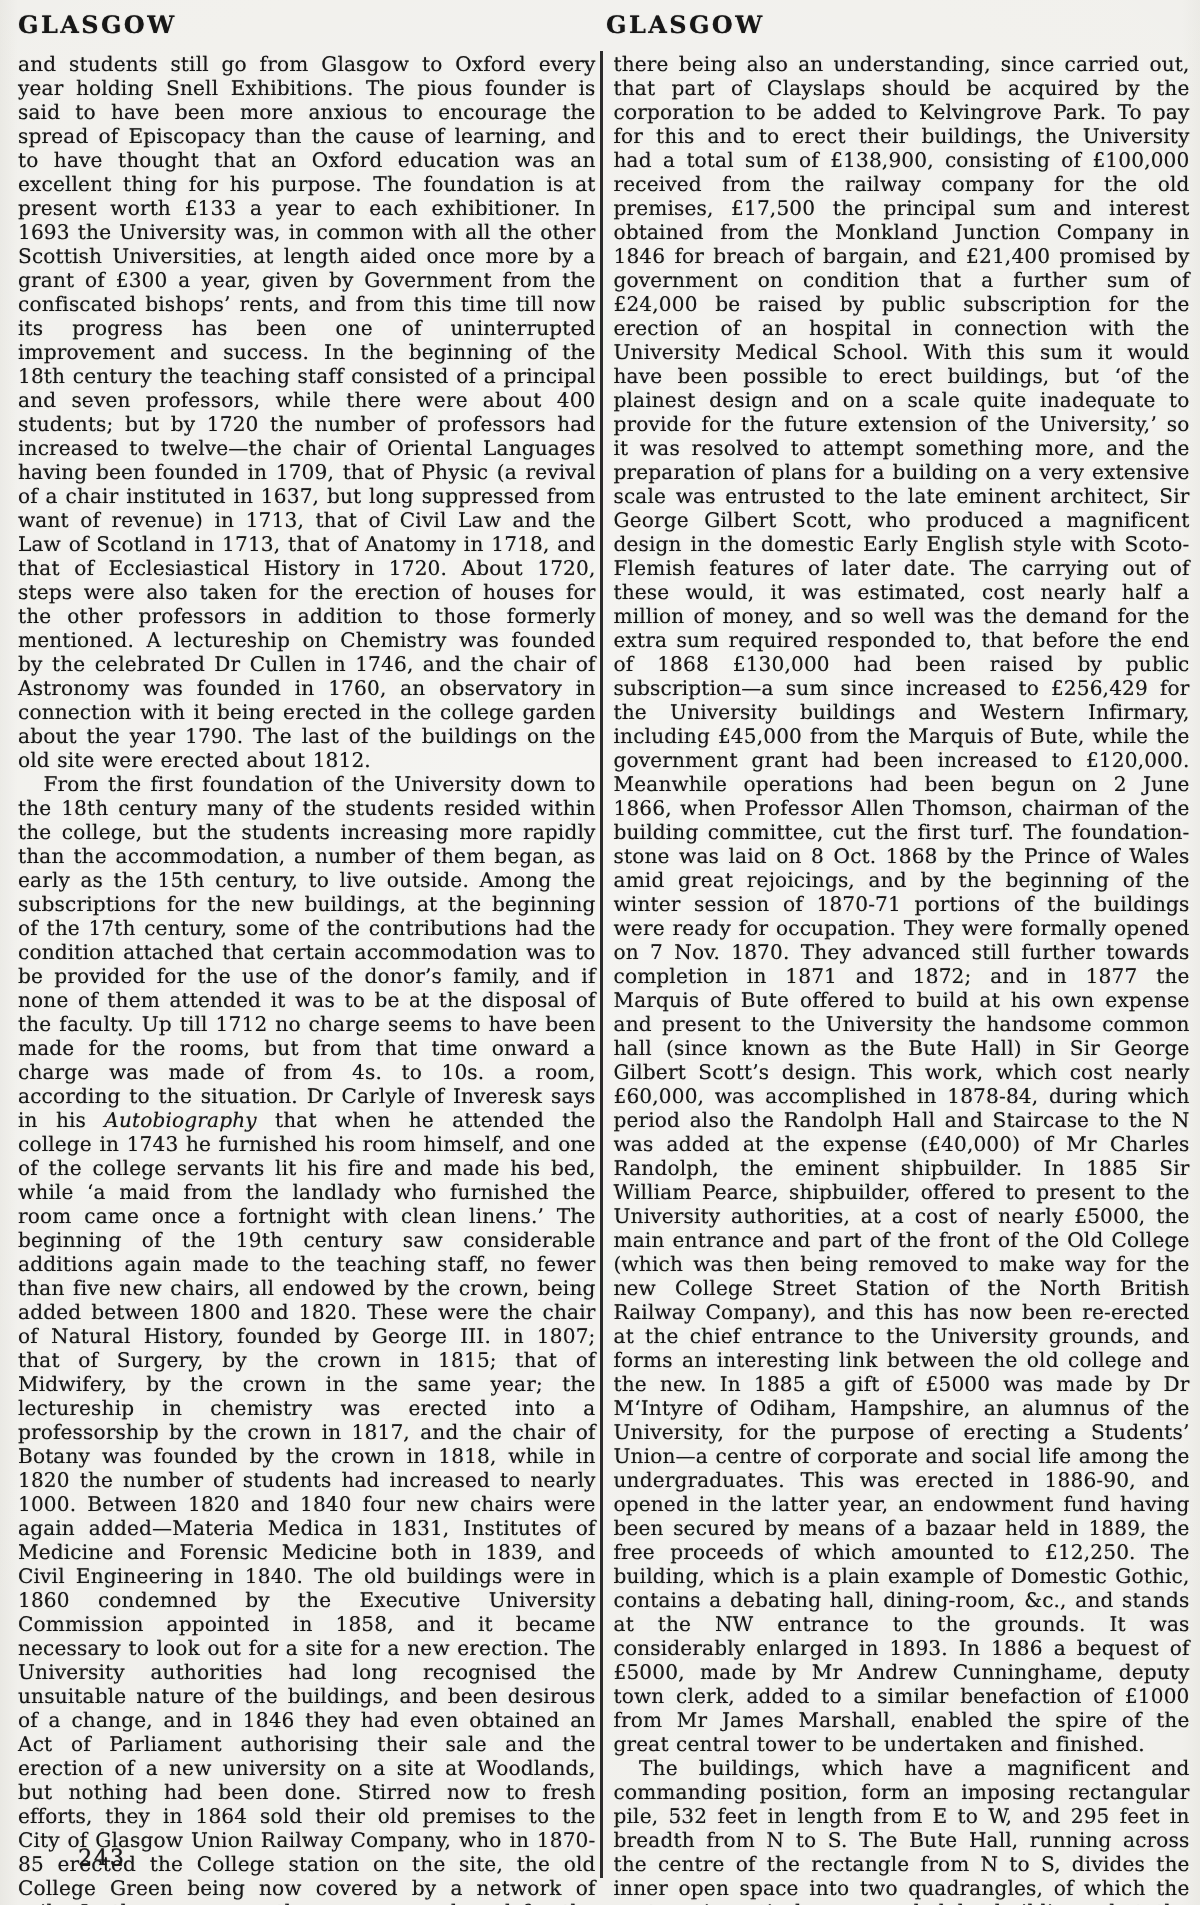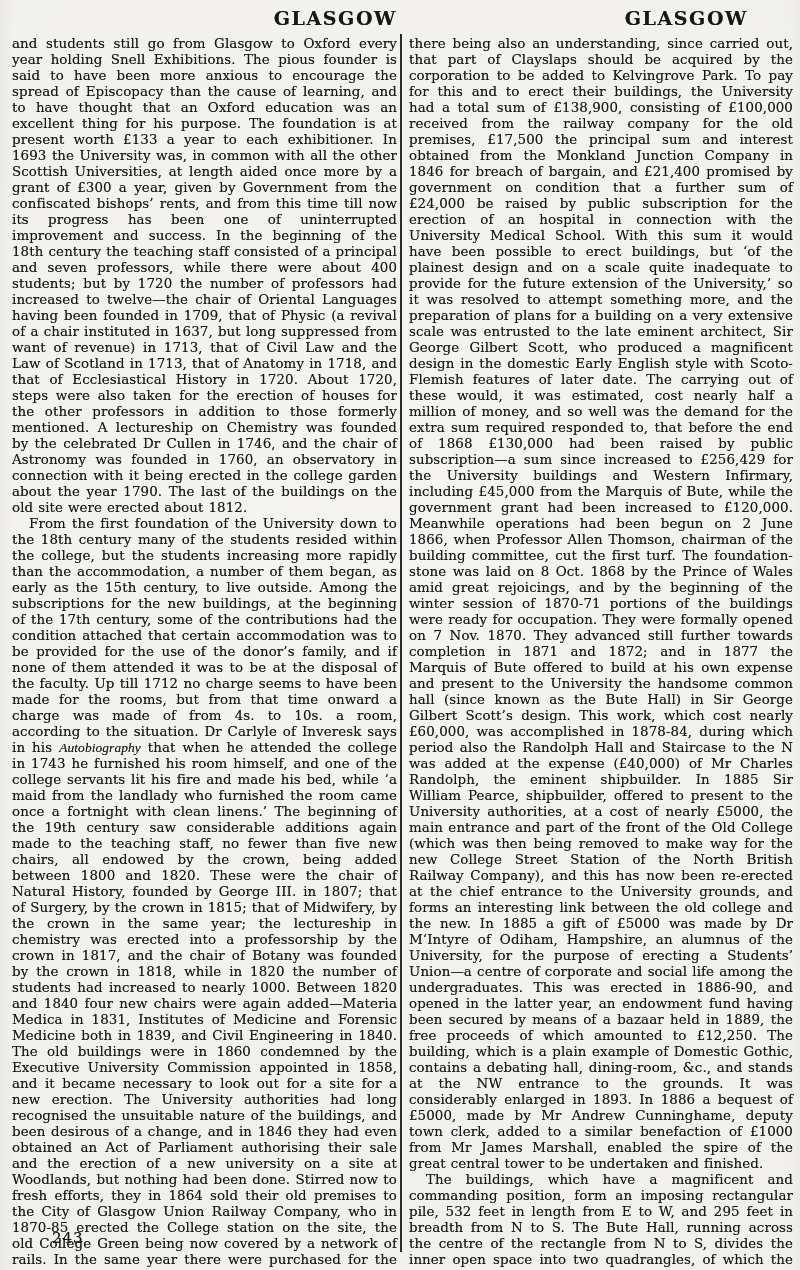--- a/index.html
+++ b/index.html
@@ -14,24 +14,24 @@
     font-family: "DejaVu Serif", "Liberation Serif", serif;
     color: #171717;
     background:
       radial-gradient(130% 90% at 50% 42%, rgba(255,255,255,0.30), rgba(0,0,0,0) 65%),
       linear-gradient(90deg, #e9e8e3 0px, #f1f0ec 12px, #f1f0ec 788px, #ebeae5 800px),
       #f0efeb;
   }
   .running-head {
     position: absolute;
     top: 7px;
-    font-size: 19px;
+    font-size: 16px;
     font-weight: bold;
     letter-spacing: 1.6px;
-    text-align: right;
+    text-align: left;
     text-shadow: 0 0 0.6px rgba(20,20,20,0.65);
   }
   .running-head.left  { left: 12px;  width: 385px; }
   .running-head.right { left: 404px; width: 344px; }
 
   .column {
     position: absolute;
     top: 36px;
     text-align: justify;
     font-size: 13.4px;
@@ -45,21 +45,20 @@
 
   .column p.para {
     margin: 0;
     text-align: justify;
   }
   .column p.para.indent {
     text-indent: 17px;
   }
   .run-i {
     font-style: italic;
-    font-family: Liberation Serif, serif;
   }
 
   .col-divider {
     position: absolute;
     left: 400px;
     top: 34px;
     width: 2px;
     height: 1218px;
     background: #2b2b2b;
   }

